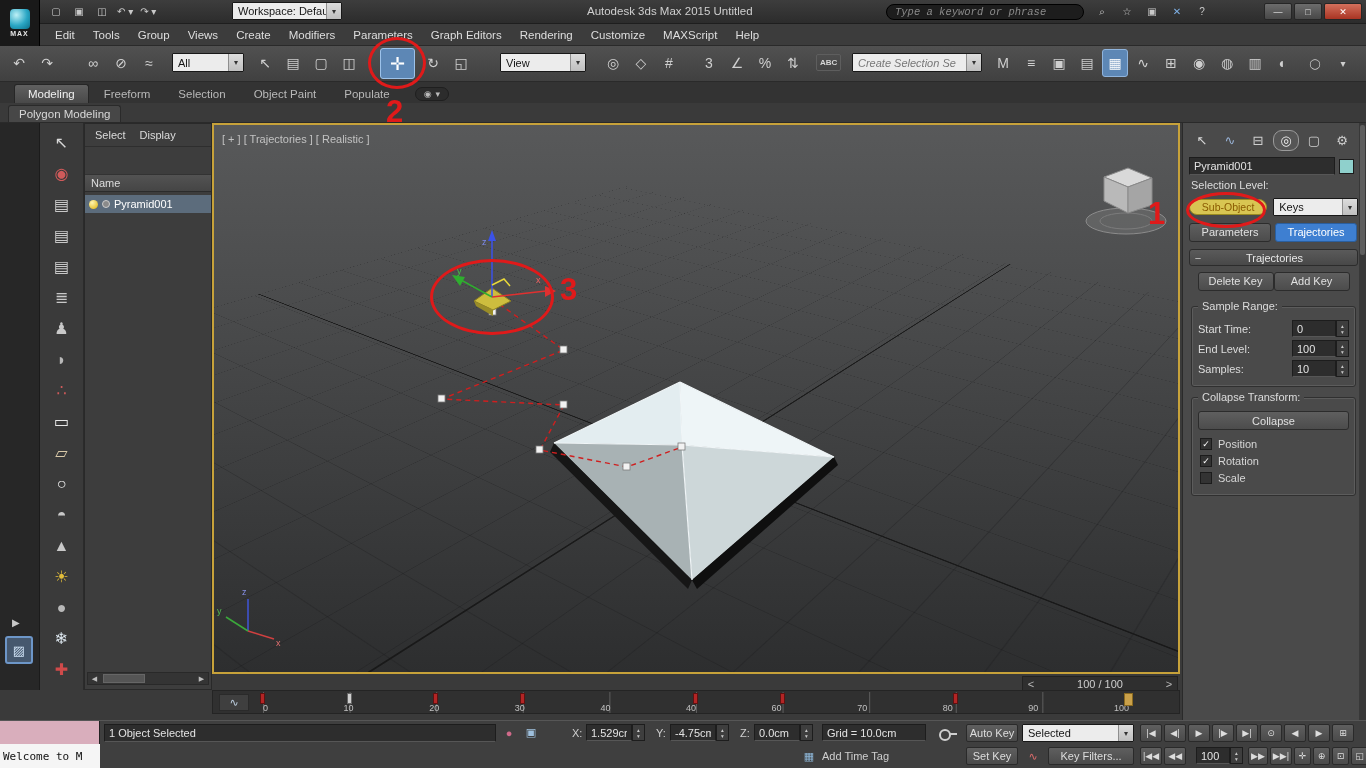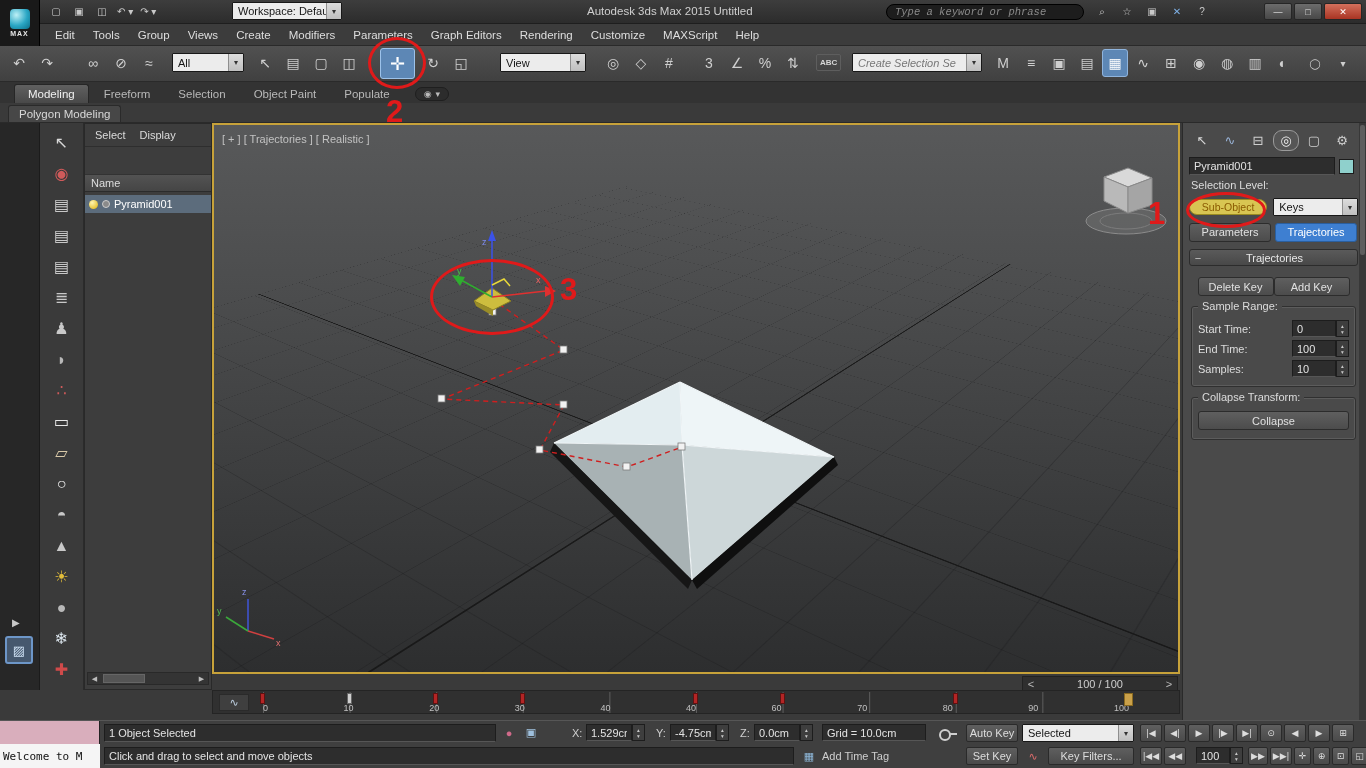--- a/index.html
+++ b/index.html
@@ -110,21 +110,21 @@
 .cp-subrow{display:flex;align-items:center;gap:6px;height:24px;}
 .subobj{width:83px;height:16px;border-radius:8px;background:var(--subobject_yellow);border:1px solid #9a8a20;color:#8a5a00;display:flex;align-items:center;justify-content:center;font-size:10.5px;}
 .keys-combo{width:90px;height:18px;}
 .cp-btnrow{display:flex;gap:4px;height:26px;align-items:center;}
 .btn{display:inline-flex;align-items:center;justify-content:center;background:linear-gradient(#5f5f5f,#4c4c4c);border:1px solid #2c2c2c;border-radius:3px;color:#e0e0e0;font-size:11px;}
 .btn.blue{background:var(--highlight_blue);border-color:#2b5f9e;color:#fff;}
 .cp-btnrow .btn{width:82px;height:19px;}
 .rollout{margin-top:4px;height:17px;background:linear-gradient(#5a5a5a,#484848);border:1px solid #2c2c2c;border-radius:3px;display:flex;align-items:center;color:#e8e8e8;}
 .rollout .minus{width:16px;text-align:center;color:#ccc;}
 .rollout .rtitle{flex:1;text-align:center;margin-right:14px;}
-.cp-keysrow{display:flex;gap:0;justify-content:center;align-items:flex-end;height:30px;}
+.cp-keysrow{display:flex;gap:0;justify-content:center;align-items:center;height:30px;}
 .cp-keysrow .btn{width:76px;height:19px;}
 .grp{position:relative;border:1px solid #303030;box-shadow:inset 0 0 0 1px #5c5c5c;border-radius:3px;margin:10px 2px 4px;padding:10px 6px 6px;}
 .grp .gt{position:absolute;top:-7px;left:6px;background:#4a4a4a;padding:0 4px;color:#dcdcdc;}
 .spin-row{display:flex;align-items:center;justify-content:space-between;margin:3px 0;}
 .spin-row .lbl{color:#dcdcdc;}
 .numwrap{display:flex;height:17px;}
 .numwrap .fld{width:44px;height:17px;}
 .spinner{width:13px;height:17px;background:#3e3e3e;border:1px solid #1d1d1d;display:flex;flex-direction:column;align-items:center;justify-content:center;font-size:5.5px;line-height:6px;color:#c8c8c8;}
 .grp .wide{width:100%;height:19px;margin:3px 0;}
 .cbrow{display:flex;align-items:center;gap:6px;margin:5px 2px;}
@@ -492,21 +492,21 @@
         <span class="lbl">Start Time:</span>
         <span class="numwrap">
           <span class="fld">0</span>
           <span class="spinner">
               <span>▴</span>
               <span>▾</span>
             </span>
         </span>
       </div>
       <div class="spin-row">
-        <span class="lbl">End Time:</span>
+        <span class="lbl">End Level:</span>
         <span class="numwrap">
           <span class="fld">100</span>
           <span class="spinner">
               <span>▴</span>
               <span>▾</span>
             </span>
         </span>
       </div>
       <div class="spin-row">
         <span class="lbl">Samples:</span>
@@ -515,20 +515,35 @@
           <span class="spinner">
               <span>▴</span>
               <span>▾</span>
             </span>
         </span>
       </div>
     </div>
     <div class="grp">
       <span class="gt">Collapse Transform:</span>
       <span class="btn wide">Collapse</span>
+      <div>
+
+      <div class="cbrow checked">
+          <span class="cb"></span>
+          <span>Position</span>
+        </div>
+          <div class="cbrow checked">
+          <span class="cb"></span>
+          <span>Rotation</span>
+        </div>
+          <div class="cbrow">
+          <span class="cb"></span>
+          <span>Scale</span>
+        </div>
+        </div>
     </div>
     <div class="cp-scroll">
         <span class="th"></span>
       </div>
   </div>
 
   <div class="sbar sb1">
     <div class="mini-pink"></div>
     <div class="fld sb-abs" style="left:104px;width:392px;height:18px">1 Object Selected</div>
     <div class="sb-abs" style="left:500px;display:flex;gap:4px">
@@ -576,21 +591,20 @@
         <span class="sbtn">▶|</span>
         <span class="sbtn">⊙</span>
         <span class="sbtn">◀</span>
         <span class="sbtn">▶</span>
         <span class="sbtn">⊞</span>
       </div>
   </div>
 
   <div class="sbar sb2">
     <div class="mini-white">Welcome to M</div>
-    <div class="fld sb-abs" style="left:104px;width:690px;height:18px">Click and drag to select and move objects</div>
     <span class="sb-ico" style="left:800px;color:#8db6d8">▦</span>
     <span class="sb-lbl" style="left:822px">Add Time Tag</span>
     <span class="sbtn sb-abs" style="left:966px;width:52px">Set Key</span>
     <span class="sb-ico" style="left:1024px;color:#d86a6a">∿</span>
     <span class="sbtn sb-abs" style="left:1048px;width:86px">Key Filters...</span>
     <div class="pbrow" style="left:1140px">
 
     <span class="sbtn">|◀◀</span>
         <span class="sbtn">◀◀</span>
       </div>

